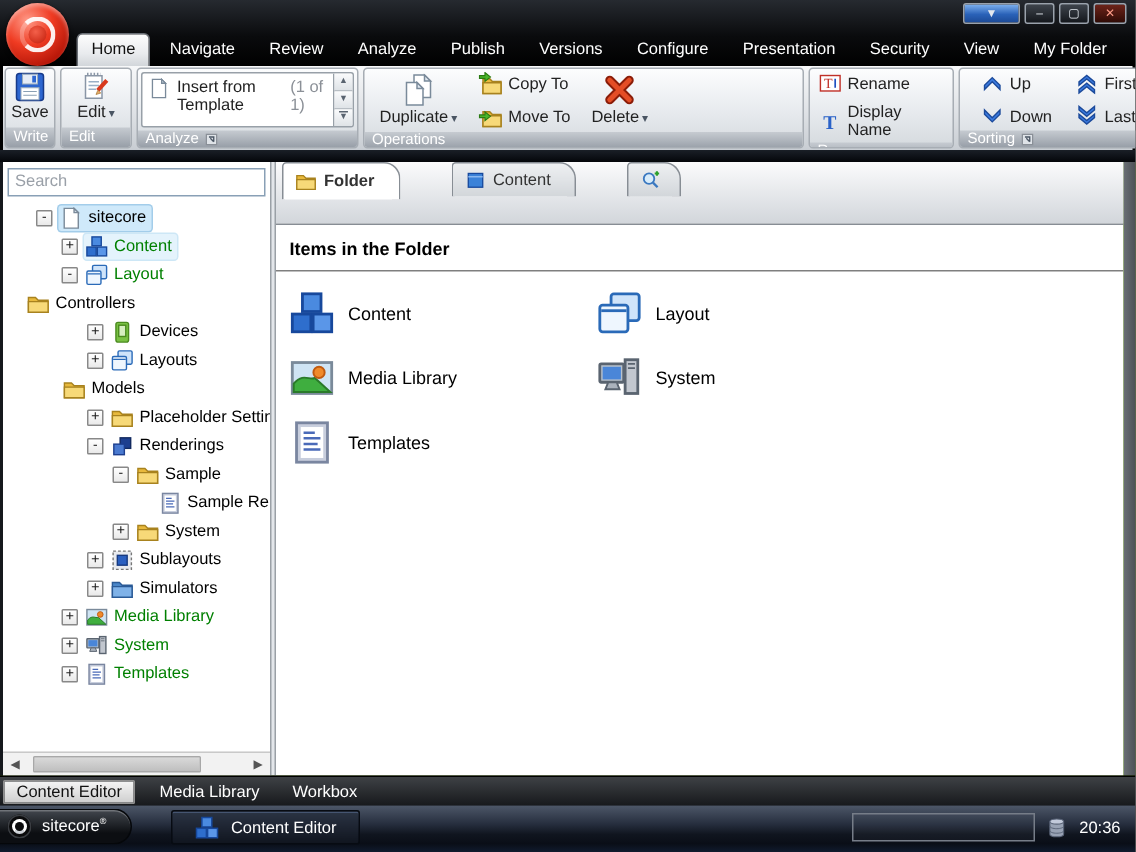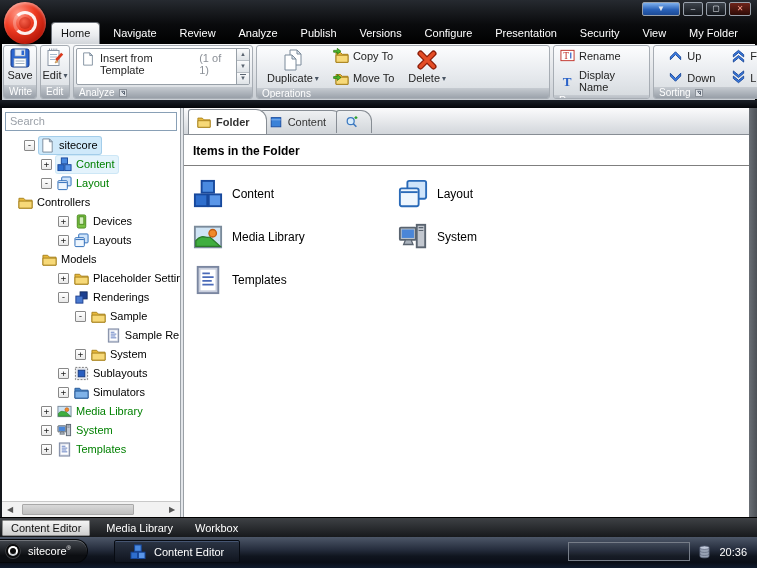--- a/index.html
+++ b/index.html
@@ -80,22 +80,22 @@
   .titem.hl{ background:#e4f3fc; box-shadow:0 0 0 1px #cde7f6; }
   .tlabel{ color:#000; } .tlabel.green{ color:#008000; }
   .hscroll{ height:16px; flex:none; border-top:1px solid #c9c9c9; background:#f2f2f2;
     display:flex; align-items:center; padding:0 2px; }
   .harrow{ font-size:8px; color:#555; width:12px; text-align:center; cursor:default;}
   .htrack{ flex:1; height:11px; position:relative; }
   .hthumb{ position:absolute; left:6px; top:0; width:112px; height:11px;
     background:linear-gradient(#d9d9d9,#bfbfbf); border:1px solid #a8a8a8; border-radius:1px;}
   .splitter{ width:4px; flex:none; background:#e3e6ea; border-left:1px solid #9aa0a6; border-right:1px solid #9aa0a6;}
   .main{ flex:1; min-width:0; display:flex; flex-direction:column; background:#fff;}
-  .tabstrip{ height:27px; flex:none; background:linear-gradient(#fbfbfc,#d2d6db);
-    border-bottom:1px solid #878d94; display:flex; align-items:center; padding-left:4px;}
+  .tabstrip{ height:42px; flex:none; background:linear-gradient(#fbfbfc,#d2d6db);
+    border-bottom:1px solid #878d94; display:flex; align-items:flex-start; padding-left:4px;gap:41px;}
   .ctab{ height:23px; display:flex; align-items:center; gap:5px; font-size:11px; color:#333;
     padding:0 16px 0 8px; border:1px solid #878d94; border-bottom:none;
     border-radius:3px 11px 0 0; background:linear-gradient(#eef0f2,#d2d6da);
     margin-right:-7px; position:relative; cursor:default;}
   .ctab.active{ background:#fff; z-index:3; height:25px; font-weight:bold;}
   .ctab.icononly{ padding:0 12px 0 8px; z-index:1;}
   .mcontent{ flex:1; overflow:hidden; }
   .mhead{ padding:9px 9px 7px; font-size:12px; font-weight:bold; color:#000;
     border-bottom:1px solid #7f7f7f; }
   .itemgrid{ display:grid; grid-template-columns:205px 205px; row-gap:13px;
@@ -175,21 +175,21 @@
               </svg>
             </span>
           <span>Save</span>
         </div>
       </div>
       <div class="glabel">
           <span>Write</span>
         </div>
     </div>
 
-    <div class="rgroup" style="width:30px">
+    <div class="rgroup" style="width:48px">
       <div class="gbody">
         <div class="bigbtn">
           <span class="ic i20">
               <svg viewBox="0 0 20 20">
                 <rect x="3" y="2.5" width="11" height="15" fill="#fff" stroke="#8a96a6"></rect>
                 <path d="M4 1.5h9" stroke="#8a96a6" stroke-width="2" stroke-dasharray="1 1.2"></path>
                 <path d="M5 6.5h7M5 9h7M5 11.5h5" stroke="#9ab0c6" stroke-width=".9"></path>
                 <path d="M11.2 12.2L17.2 5.6" stroke="#d8381c" stroke-width="2.8"></path>
                 <path d="M10 15l1.2-2.8 2 1.8z" fill="#e8b06a" stroke="#a87a3a" stroke-width=".5"></path>
               </svg>
@@ -198,21 +198,21 @@
             <span>Edit</span>
             <span class="caret">▾</span>
           </span>
         </div>
       </div>
       <div class="glabel">
           <span>Edit</span>
         </div>
     </div>
 
-    <div class="rgroup" style="width:180px">
+    <div class="rgroup" style="width:148px">
       <div class="gbody" style="padding:2px">
         <div class="insertbox">
           <div class="insertbody">
             <span class="ic i14">
                 <svg viewBox="0 0 16 16">
                   <path d="M3 1h7l3 3v11H3z" fill="#fff" stroke="#7a8a9a"></path>
                   <path d="M10 1v3h3z" fill="#d8e2ec" stroke="#7a8a9a"></path>
                 </svg>
               </span>
             <span>Insert from Template</span>

